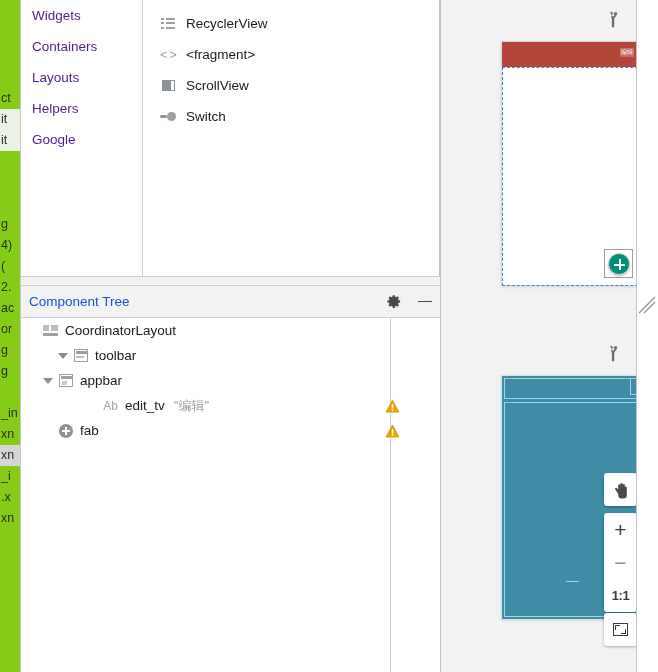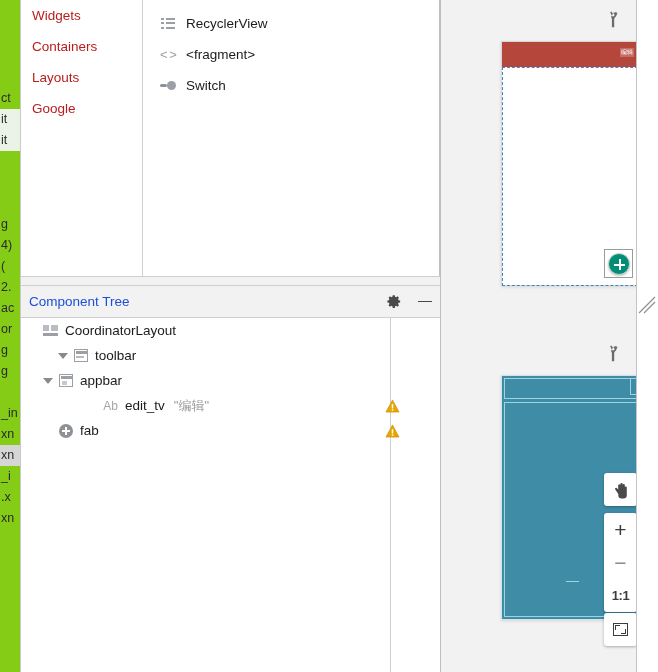--- a/index.html
+++ b/index.html
@@ -49,21 +49,21 @@
     left: 21px; top: 0;
     width: 122px; height: 276px;
     background: #ffffff;
     border-right: 1px solid #d0d0d0;
   }
   .cat-item {
     height: 31px;
     line-height: 31px;
     padding-left: 11px;
     font-size: 13.5px;
-    color: #b91c1c;
+    color: #4c1d95;
     white-space: nowrap;
   }
 
   
   .palette-items {
     position: absolute;
     left: 144px; top: 0;
     width: 296px; height: 276px;
     background: #ffffff;
     border-right: 1px solid #bfbfbf;
@@ -505,20 +505,21 @@
       <div class="gutter-row sel" style="top: 445px;">xn</div>
       <div class="gutter-row" style="top: 466px;">_i</div>
       <div class="gutter-row" style="top: 487px;">.x</div>
       <div class="gutter-row" style="top: 508px;">xn</div>
     </div>
 
   <div class="palette-cats" id="palcats">
       <div class="cat-item">Widgets</div>
       <div class="cat-item">Containers</div>
       <div class="cat-item">Layouts</div>
+      <div class="cat-item">Helpers</div>
       <div class="cat-item">Google</div>
     </div>
 
   <div class="palette-items" id="palitems">
       <div class="pal-row">
         <span class="pal-ico">
           <span class="ico-list">
             <i></i>
             <i></i>
             <i></i>
@@ -527,20 +528,26 @@
             <b></b>
           </span>
         </span>
         <span>RecyclerView</span>
       </div>
       <div class="pal-row">
         <span class="pal-ico">
           <span class="ico-frag">&lt;&nbsp;&gt;</span>
         </span>
         <span>&lt;fragment&gt;</span>
+      </div>
+      <div class="pal-row">
+        <span class="pal-ico">
+          <span class="ico-scroll"></span>
+        </span>
+        <span>ScrollView</span>
       </div>
       <div class="pal-row">
         <span class="pal-ico">
           <span class="ico-switch"></span>
         </span>
         <span>Switch</span>
       </div>
     </div>
 
   <div class="h-splitter"></div>

